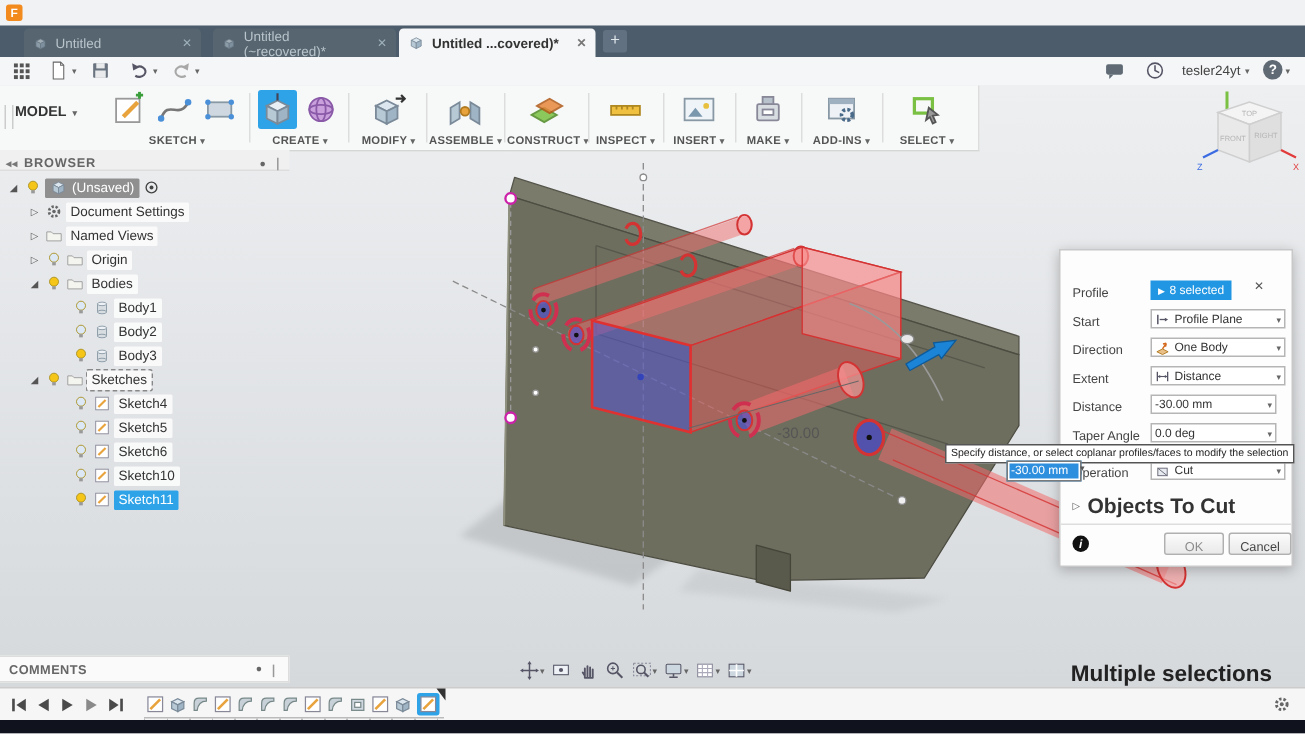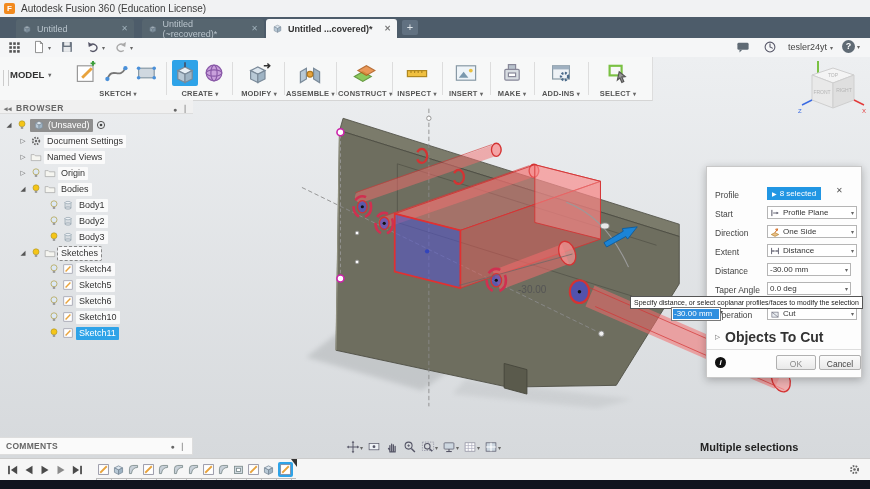--- a/index.html
+++ b/index.html
@@ -54,21 +54,21 @@
   .chipblue{position:absolute;left:60px;height:13px;background:#2196e3;color:#fff;display:flex;align-items:center;gap:3px;padding:0 5px;font-size:8px;}
   .btn{position:absolute;height:15px;border:1px solid #b0b0b0;background:linear-gradient(#fbfbfb,#e9e9e9);font-size:8.5px;text-align:center;line-height:14px;border-radius:2px;box-sizing:border-box;}
   .infocirc{position:absolute;width:11px;height:11px;border-radius:50%;background:#111;color:#fff;font-size:8px;font-style:italic;font-weight:bold;text-align:center;line-height:11px;}
   
   .tooltip{left:630px;top:296px;height:11px;background:#fff;border:1px solid #555;font-size:7px;color:#222;padding:0 3px;line-height:11px;white-space:nowrap;z-index:30;}
   .finput{left:671px;top:307px;width:46px;height:12px;background:#2f8fdf;border:1px solid #7a7a7a;box-shadow:0 0 0 1px #fff inset;color:#fff;font-size:8px;line-height:12px;padding-left:2px;z-index:31;box-sizing:content-box;}
   .fspin{left:720px;top:308px;font-size:6px;color:#555;z-index:31;}
   
   .combar{left:0;top:437px;width:193px;height:18px;background:#fafafa;border:1px solid #ddd;border-left:none;display:flex;align-items:center;gap:4px;padding:0 6px;box-sizing:border-box;font-size:8.5px;font-weight:bold;color:#666;letter-spacing:.3px;}
   .viewbar{left:346px;top:438px;height:18px;display:flex;align-items:center;gap:4px;}
-  .status{left:700px;top:441px;width:148px;text-align:left;font-size:11px;font-weight:bold;color:#222;}
+  .status{left:700px;top:441px;width:148px;text-align:right;font-size:15px;font-weight:bold;color:#222;}
   .timeline{left:0;top:458px;width:870px;height:22px;background:#f6f6f6;border-top:1px solid #ccc;}
   .titem{position:absolute;top:3px;width:15px;height:15px;display:flex;align-items:center;justify-content:center;}
   .titem.on{background:#2ea3e8;border-radius:2px;}
   .tflag{position:absolute;width:0;height:0;border-left:6px solid transparent;border-top:8px solid #333;}
   .truler{position:absolute;left:96px;top:19px;width:200px;height:3px;border-top:1px solid #bbb;background:repeating-linear-gradient(90deg,#bbb 0 1px,transparent 1px 15px);}
   .darkstrip{left:0;top:480px;width:870px;height:9px;background:#10131e;}
   .dim{left:518px;top:284px;font-size:10px;color:#555;z-index:5;}
   .vcl{font-size:5px;fill:#b5b5b5;}
 </style>
 </head>
@@ -297,21 +297,20 @@
       </symbol>
     <symbol id="s-cutop" viewBox="0 0 16 16">
         <rect x="3" y="5" width="10" height="8" fill="#e8ecf0" stroke="#667"></rect>
         <path d="M3 5 L13 13" stroke="#667"></path>
       </symbol>
   </defs>
 </svg>
 
 <div class="abs titlebar">
   <div class="flogo">F</div>
-  <div class="wtitle">Autodesk Fusion 360 (Education License)</div>
 </div>
 
 <div class="abs tabstrip">
   <div class="tab inactive" style="left:16px;width:118px">
     <svg class="s10" style="opacity:.55">
         <use href="#s-cube3d"></use>
       </svg>
     <span>Untitled</span>
     <span class="tabx">✕</span>
   </div>
@@ -771,21 +770,21 @@
         <use href="#s-planearrow"></use>
       </svg>
     <span>Profile Plane</span>
     <span class="caret">▾</span>
   </div>
   <span class="dlabel" style="top:61px">Direction</span>
   <div class="dctl" style="top:58px">
     <svg class="s10">
         <use href="#s-oneside"></use>
       </svg>
-    <span>One Side</span>
+    <span>One Body</span>
     <span class="caret">▾</span>
   </div>
   <span class="dlabel" style="top:80px">Extent</span>
   <div class="dctl" style="top:77px">
     <svg class="s10">
         <use href="#s-distance"></use>
       </svg>
     <span>Distance</span>
     <span class="caret">▾</span>
   </div>

